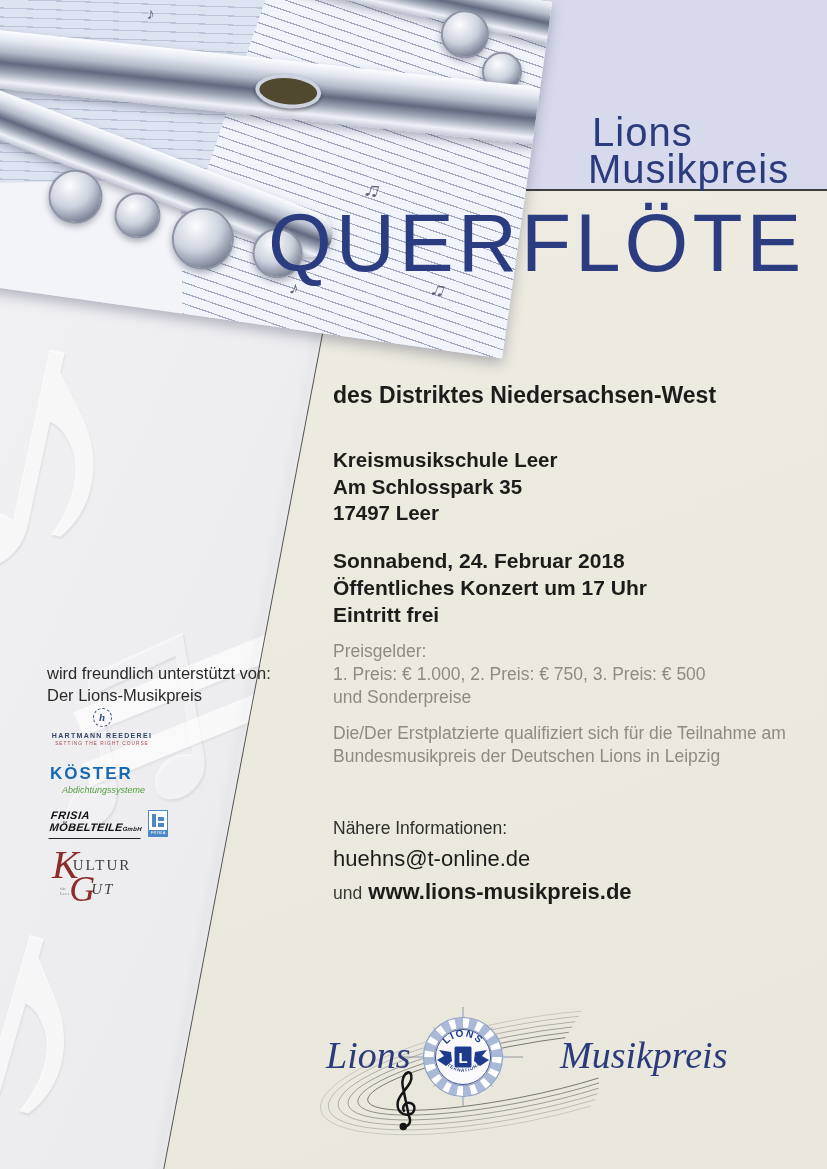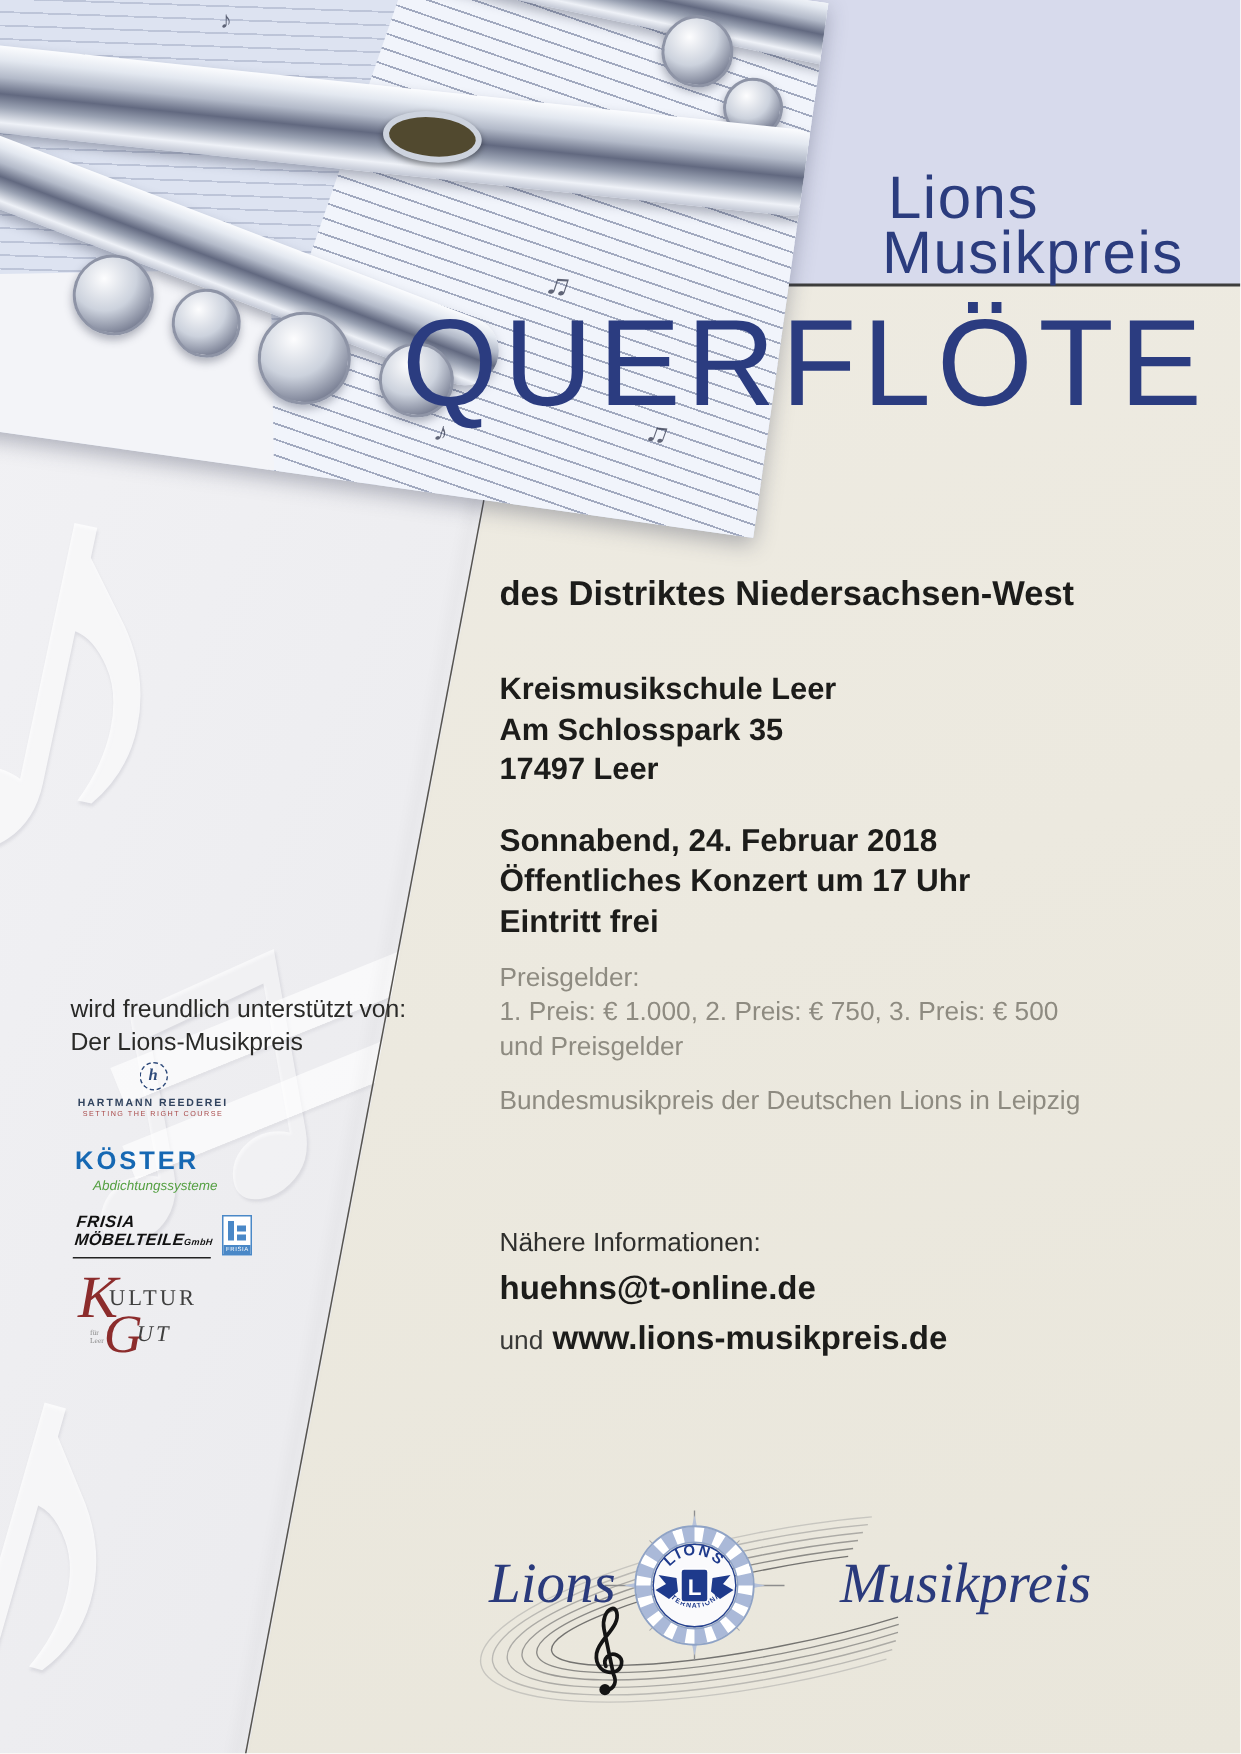--- a/index.html
+++ b/index.html
@@ -67,21 +67,21 @@
   .instrument{position:absolute;left:268px;top:202px;font-size:82px;line-height:1;
         color:#2b3c80;letter-spacing:4px;z-index:4;}
   
   .blk{position:absolute;left:333px;color:#1c1c1a;}
   .subtitle{top:382px;font-size:23px;font-weight:bold;}
   .venue{top:447px;font-size:20.5px;font-weight:bold;line-height:26.5px;}
   .event{top:547px;font-size:21px;font-weight:bold;line-height:27px;}
   .prizes{top:640px;font-size:17.5px;line-height:23px;color:#8e8b81;}
   .qualif{top:722px;font-size:17.5px;line-height:23px;color:#8e8b81;}
   .contact-h{top:818px;font-size:17.5px;color:#2e2e2c;}
-  .email{top:846px;font-size:22px;font-weight:bold;}
+  .email{top:846px;font-size:22px;font-weight:normal;}
   .webline{top:879px;font-size:22px;font-weight:bold;}
   .webline .und{font-size:17.5px;font-weight:normal;color:#3a3a38;}
   
   .sb{position:absolute;color:#2a2a28;}
   .sb-intro{left:47px;top:662px;font-size:16.5px;line-height:22px;}
   .hartmann{left:47px;top:708px;width:110px;text-align:center;}
   .h-circ{width:17px;height:17px;margin:0 auto;border:1px dashed #2e4a7a;border-radius:50%;
         color:#2e4a7a;font-family:"Liberation Serif",serif;font-style:italic;font-weight:bold;
         font-size:11px;line-height:16px;}
   .h-name{margin-top:5px;font-size:7px;letter-spacing:1.3px;color:#32445f;font-weight:bold;}
@@ -166,24 +166,25 @@
 
   <div class="blk event">
     <div>Sonnabend, 24. Februar 2018</div>
     <div>Öffentliches Konzert um 17 Uhr</div>
     <div>Eintritt frei</div>
   </div>
 
   <div class="blk prizes">
     <div>Preisgelder:</div>
     <div>1. Preis: € 1.000, 2. Preis: € 750, 3. Preis: € 500</div>
-    <div>und Preisgelder</div>
+    <div>und Sonderpreise</div>
   </div>
 
   <div class="blk qualif">
+    <div>Die/Der Erstplatzierte qualifiziert sich für die Teilnahme am</div>
     <div>Bundesmusikpreis der Deutschen Lions in Leipzig</div>
   </div>
 
   <div class="blk contact-h">Nähere Informationen:</div>
   <div class="blk email">huehns@t-online.de</div>
   <div class="blk webline">
     <span class="und">und</span>
     <span>www.lions-musikpreis.de</span>
   </div>
 

